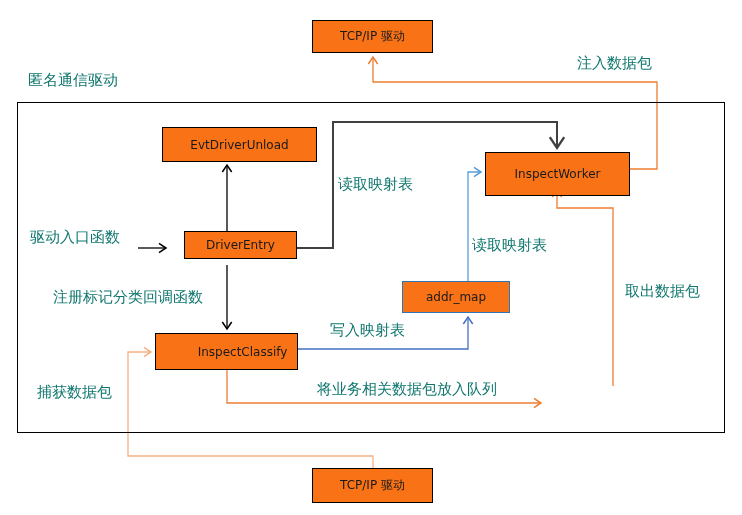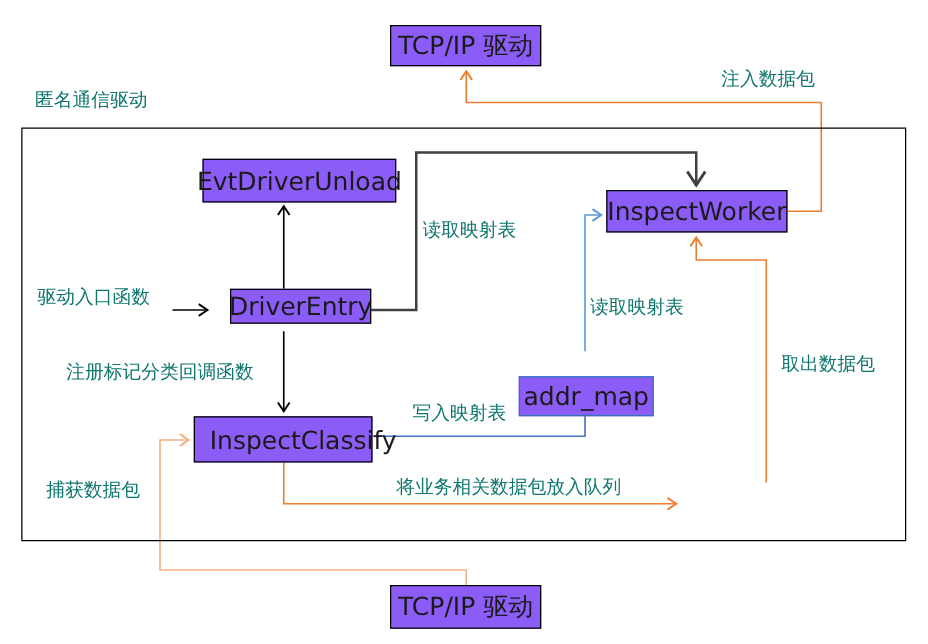--- a/index.html
+++ b/index.html
@@ -7,24 +7,24 @@
     position:relative;
     width:742px;height:515px;
     background:#ffffff;
     font-family:"DejaVu Sans","Liberation Sans",sans-serif;
     overflow:hidden;
   }
   .lines{position:absolute;left:0;top:0;width:742px;height:515px;}
   .node{
     position:absolute;
     box-sizing:border-box;
-    background:#8b5cf6;
+    background:#f97316;
     border:1.5px solid #000000;
     display:flex;align-items:center;justify-content:center;
-    font-size:20px;color:#1a1a1a;
+    font-size:12px;color:#1a1a1a;
     white-space:nowrap;
   }
   .node.blue{border-color:#2E75B6;border-width:1.5px;}
   .node.lorange{border-color:#F4B183;border-width:1.3px;}
   .outer{
     position:absolute;
     box-sizing:border-box;
     border:1.5px solid #000000;
     background:transparent;
   }
@@ -81,23 +81,23 @@
 
     <path d="M468,281 L468,172 L481,172" fill="none" stroke="#5B9BD5" stroke-width="1.3" marker-end="url(#ah-lblue)"></path>
   </svg>
 
   <div class="outer" style="left:17px;top:102px;width:708px;height:331px;"></div>
   <div class="lbl" style="left:28px;top:72px;">匿名通信驱动</div>
 
   <div class="node" style="left:312px;top:20px;width:121px;height:33px;">TCP/IP 驱动</div>
   <div class="node" style="left:162px;top:127px;width:155px;height:35px;">EvtDriverUnload</div>
   <div class="node" style="left:184px;top:231px;width:113px;height:28px;">DriverEntry</div>
-  <div class="node" style="left:485px;top:152px;width:145px;height:34px;">InspectWorker</div>
+  <div class="node" style="left:485px;top:152px;width:145px;height:44px;">InspectWorker</div>
   <div class="node" style="left:155px;top:333px;width:143px;height:37px;padding-left:32px;">InspectClassify</div>
-  <div class="node blue" style="left:415px;top:281px;width:108px;height:32px;margin-top:20px;">addr_map</div>
+  <div class="node blue" style="left:402px;top:281px;width:108px;height:32px;">addr_map</div>
   <div class="node" style="left:312px;top:468px;width:121px;height:35px;">TCP/IP 驱动</div>
 
   <div class="lbl" style="left:577px;top:55px;">注入数据包</div>
   <div class="lbl" style="left:30px;top:229px;text-align:center;">驱动入口函数</div>
   <div class="lbl" style="left:338px;top:176px;">读取映射表</div>
   <div class="lbl" style="left:472px;top:237px;">读取映射表</div>
   <div class="lbl" style="left:53px;top:289px;">注册标记分类回调函数</div>
   <div class="lbl" style="left:330px;top:322px;">写入映射表</div>
   <div class="lbl" style="left:625px;top:283px;">取出数据包</div>
   <div class="lbl" style="left:37px;top:384px;">捕获数据包</div>

